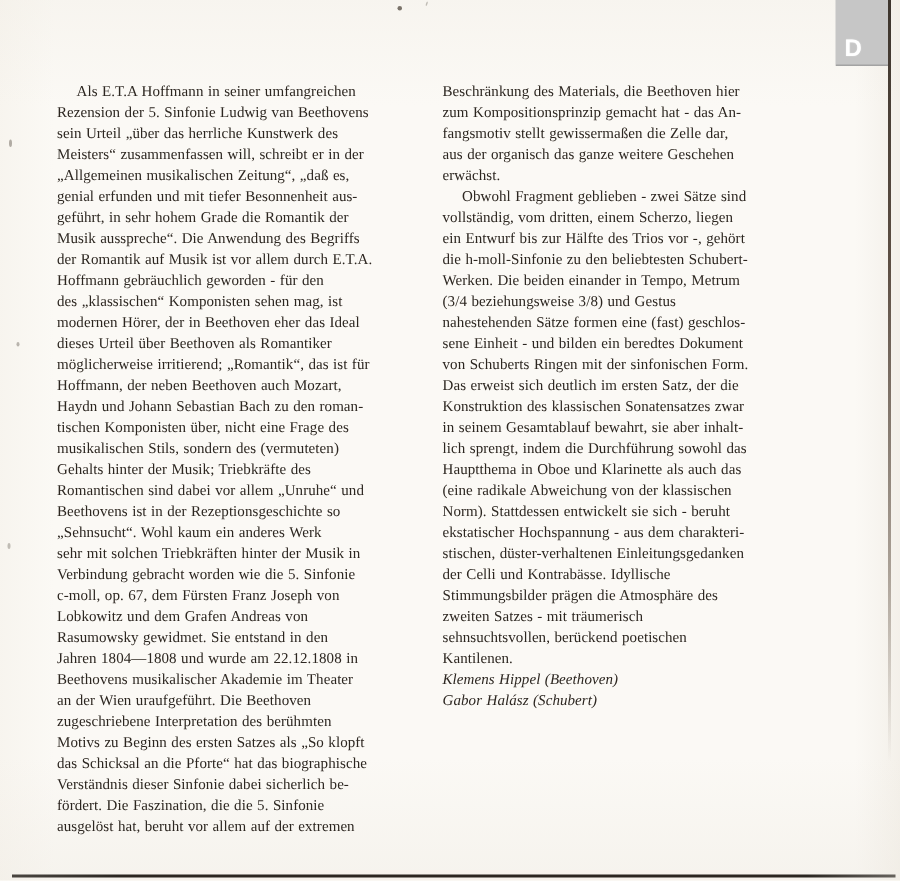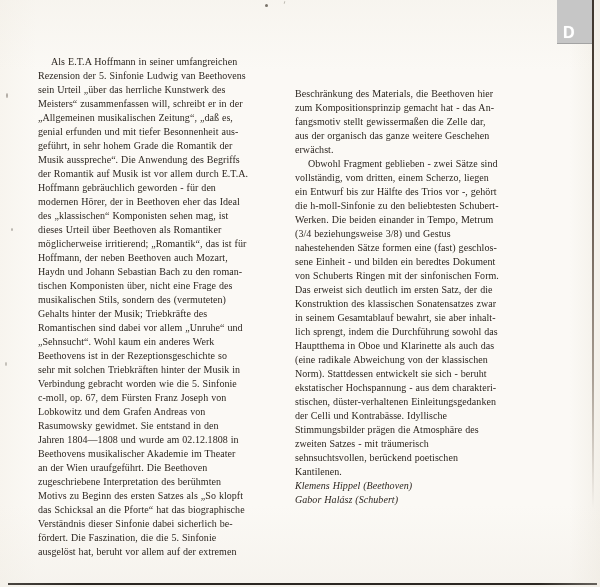--- a/index.html
+++ b/index.html
@@ -24,21 +24,21 @@
       linear-gradient(90deg, rgba(244,240,232,.5) 0%, rgba(255,255,255,0) 6%, rgba(255,255,255,0) 95%, rgba(236,231,222,.5) 100%);
   }
   .text-col{
     position:absolute;top:55px;
     font-size:10px;line-height:14px;
     color:var(--ink);
     letter-spacing:.05px;
     word-spacing:.4px;
   }
   .col-left{left:38px;width:256px;}
-  .col-right{left:295px;width:262px;margin-top:32px;}
+  .col-right{left:295px;width:262px;}
   .para{margin:0;}
   .para.italic{font-style:italic;}
   .line{white-space:nowrap;height:14px;}
   .line.indent{padding-left:13px;}
   .section-label-box{
     position:absolute;top:0;left:557px;
     width:36px;height:44px;
     background:var(--label-box);
     box-shadow:inset -1px -1px 0 rgba(120,120,120,.45);
   }
@@ -74,38 +74,38 @@
       <div class="line indent">Als E.T.A Hoffmann in seiner umfangreichen</div>
       <div class="line">Rezension der 5. Sinfonie Ludwig van Beethovens</div>
       <div class="line">sein Urteil „über das herrliche Kunstwerk des</div>
       <div class="line">Meisters“ zusammenfassen will, schreibt er in der</div>
       <div class="line">„Allgemeinen musikalischen Zeitung“, „daß es,</div>
       <div class="line">genial erfunden und mit tiefer Besonnenheit aus-</div>
       <div class="line">geführt, in sehr hohem Grade die Romantik der</div>
       <div class="line">Musik ausspreche“. Die Anwendung des Begriffs</div>
       <div class="line">der Romantik auf Musik ist vor allem durch E.T.A.</div>
       <div class="line">Hoffmann gebräuchlich geworden - für den</div>
+      <div class="line">des „klassischen“ Komponisten sehen mag, ist</div>
       <div class="line">modernen Hörer, der in Beethoven eher das Ideal</div>
-      <div class="line">des „klassischen“ Komponisten sehen mag, ist</div>
       <div class="line">dieses Urteil über Beethoven als Romantiker</div>
       <div class="line">möglicherweise irritierend; „Romantik“, das ist für</div>
       <div class="line">Hoffmann, der neben Beethoven auch Mozart,</div>
       <div class="line">Haydn und Johann Sebastian Bach zu den roman-</div>
       <div class="line">tischen Komponisten über, nicht eine Frage des</div>
       <div class="line">musikalischen Stils, sondern des (vermuteten)</div>
       <div class="line">Gehalts hinter der Musik; Triebkräfte des</div>
       <div class="line">Romantischen sind dabei vor allem „Unruhe“ und</div>
+      <div class="line">Beethovens ist in der Rezeptionsgeschichte so</div>
       <div class="line">„Sehnsucht“. Wohl kaum ein anderes Werk</div>
-      <div class="line">Beethovens ist in der Rezeptionsgeschichte so</div>
       <div class="line">sehr mit solchen Triebkräften hinter der Musik in</div>
       <div class="line">Verbindung gebracht worden wie die 5. Sinfonie</div>
       <div class="line">c-moll, op. 67, dem Fürsten Franz Joseph von</div>
       <div class="line">Lobkowitz und dem Grafen Andreas von</div>
       <div class="line">Rasumowsky gewidmet. Sie entstand in den</div>
-      <div class="line">Jahren 1804—1808 und wurde am 02.12.1808 in</div>
+      <div class="line">Jahren 1804—1808 und wurde am 22.12.1808 in</div>
       <div class="line">Beethovens musikalischer Akademie im Theater</div>
       <div class="line">an der Wien uraufgeführt. Die Beethoven</div>
       <div class="line">zugeschriebene Interpretation des berühmten</div>
       <div class="line">Motivs zu Beginn des ersten Satzes als „So klopft</div>
       <div class="line">das Schicksal an die Pforte“ hat das biographische</div>
       <div class="line">Verständnis dieser Sinfonie dabei sicherlich be-</div>
       <div class="line">fördert. Die Faszination, die die 5. Sinfonie</div>
       <div class="line">ausgelöst hat, beruht vor allem auf der extremen</div>
     </div>
   </div>

